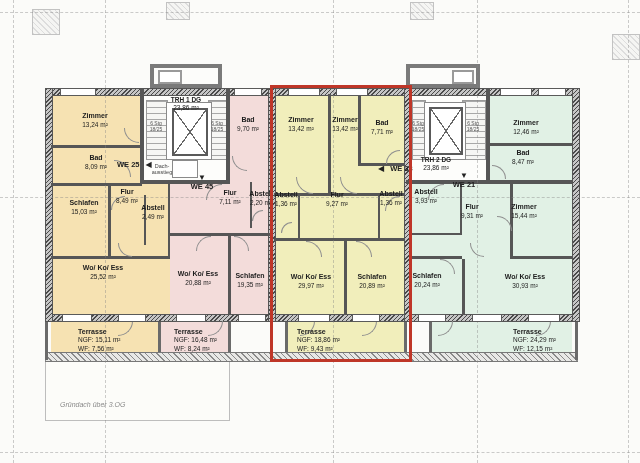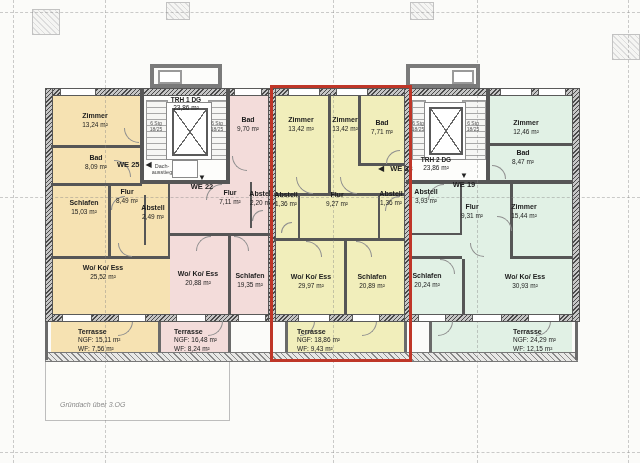--- a/index.html
+++ b/index.html
@@ -234,29 +234,29 @@
     <span>6 Stg</span>
     <span>18/25</span>
   </div>
 
   <div class="weid" style="left:117px;top:160px">
     <span class="idtxt">WE 25</span>
     <span class="arr">◀</span>
   </div>
   <div class="weid col" style="left:202px;top:174px">
     <span class="arr">▼</span>
-    <span class="idtxt">WE 22</span>
+    <span class="idtxt">WE 45</span>
   </div>
   <div class="weid" style="left:378px;top:164px">
     <span class="arr">◀</span>
     <span class="idtxt">WE 33</span>
   </div>
   <div class="weid col" style="left:464px;top:172px">
     <span class="arr">▼</span>
-    <span class="idtxt">WE 19</span>
+    <span class="idtxt">WE 21</span>
   </div>
 
   <div class="room" style="left:95px;top:120px">
     <span class="rname">Zimmer</span>
     <span class="rarea">13,24 m²</span>
   </div>
   <div class="room" style="left:96px;top:162px">
     <span class="rname">Bad</span>
     <span class="rarea">8,09 m²</span>
   </div>

